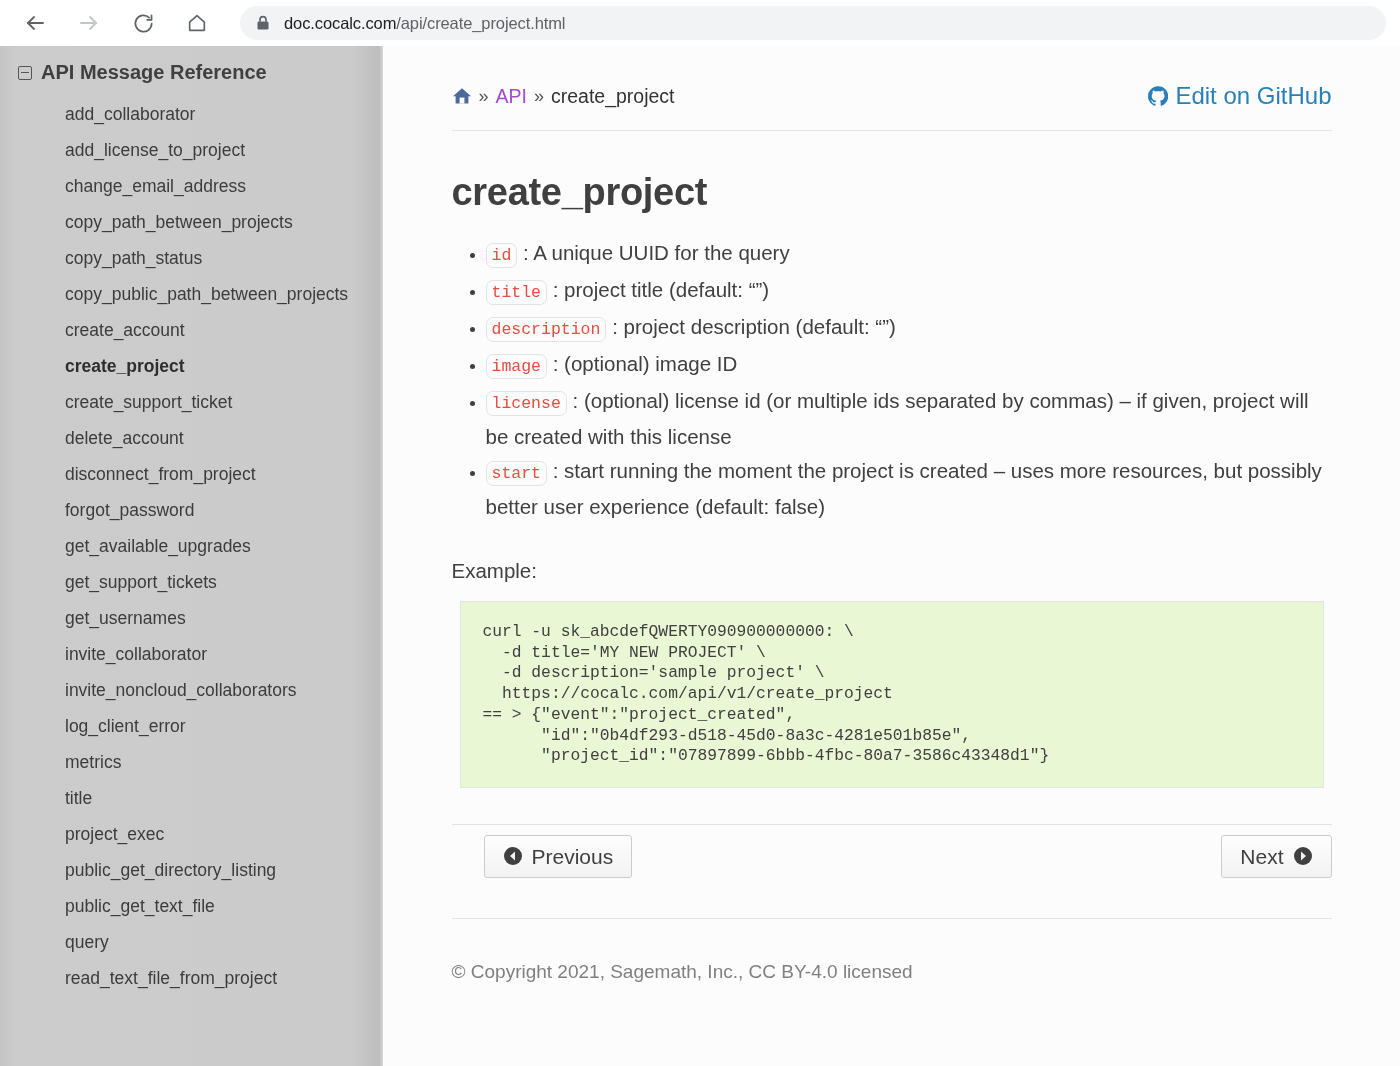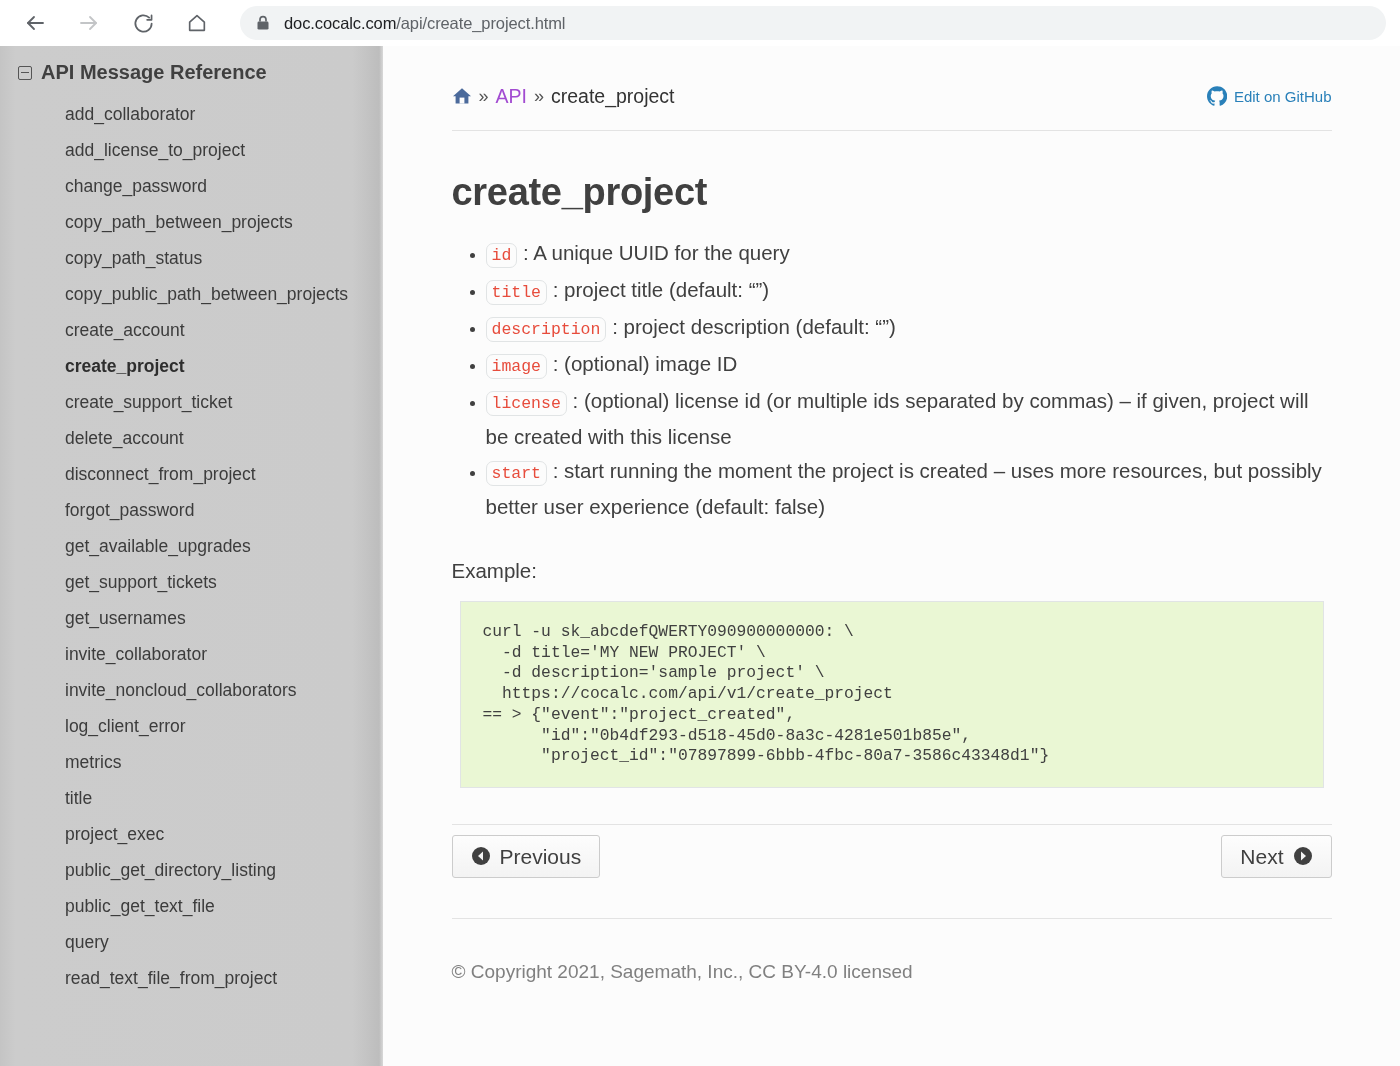--- a/index.html
+++ b/index.html
@@ -133,21 +133,21 @@
   .home-icon { display: flex; align-items: center; color: #4b6a9b; }
   .crumb-sep { color: #555; font-size: 18px; }
   .crumb-link { color: #a24bd1; cursor: pointer; }
   .crumb-current { color: #333; }
 
   .github-link {
     display: flex;
     align-items: center;
     gap: 7px;
     color: #2980b9;
-    font-size: 15px;
+    font-size: 24px;
     cursor: pointer;
   }
   .gh-icon { display: flex; align-items: center; }
 
   .hr {
     border: none;
     border-top: 1px solid #e3e3e3;
     margin: 20px 0 0 0;
   }
 
@@ -213,20 +213,21 @@
     color: #404040;
     margin: 28px 0 22px 0;
   }
   a.hash-link { color: #2980b9; text-decoration: none; cursor: pointer; }
 
   .btn-row {
     display: flex;
     justify-content: space-between;
     align-items: center;
     margin-top: 10px;
+    margin-left: 32px;
   }
   .btn {
     display: inline-flex;
     align-items: center;
     gap: 9px;
     background: linear-gradient(to bottom, #fdfdfd 0%, #f3f3f3 100%);
     border: 1px solid #cccccc;
     border-radius: 3px;
     padding: 10px 18px;
     font-size: 21px;
@@ -288,21 +289,21 @@
 <div class="page">
 
   <nav class="sidebar">
     <div class="sidebar-caption">
       <span class="collapse-box"></span>
       <span>API Message Reference</span>
     </div>
     <ul class="sidebar-list">
         <li class="sidebar-item"><span>add_collaborator</span></li>
         <li class="sidebar-item"><span>add_license_to_project</span></li>
-        <li class="sidebar-item"><span>change_password</span></li>
+        <li class="sidebar-item"><span>change_email_address</span></li>
         <li class="sidebar-item"><span>copy_path_between_projects</span></li>
         <li class="sidebar-item"><span>copy_path_status</span></li>
         <li class="sidebar-item"><span>copy_public_path_between_projects</span></li>
         <li class="sidebar-item"><span>create_account</span></li>
         <li class="sidebar-item active"><span>create_project</span></li>
         <li class="sidebar-item"><span>create_support_ticket</span></li>
         <li class="sidebar-item"><span>delete_account</span></li>
         <li class="sidebar-item"><span>disconnect_from_project</span></li>
         <li class="sidebar-item"><span>forgot_password</span></li>
         <li class="sidebar-item"><span>get_available_upgrades</span></li>

